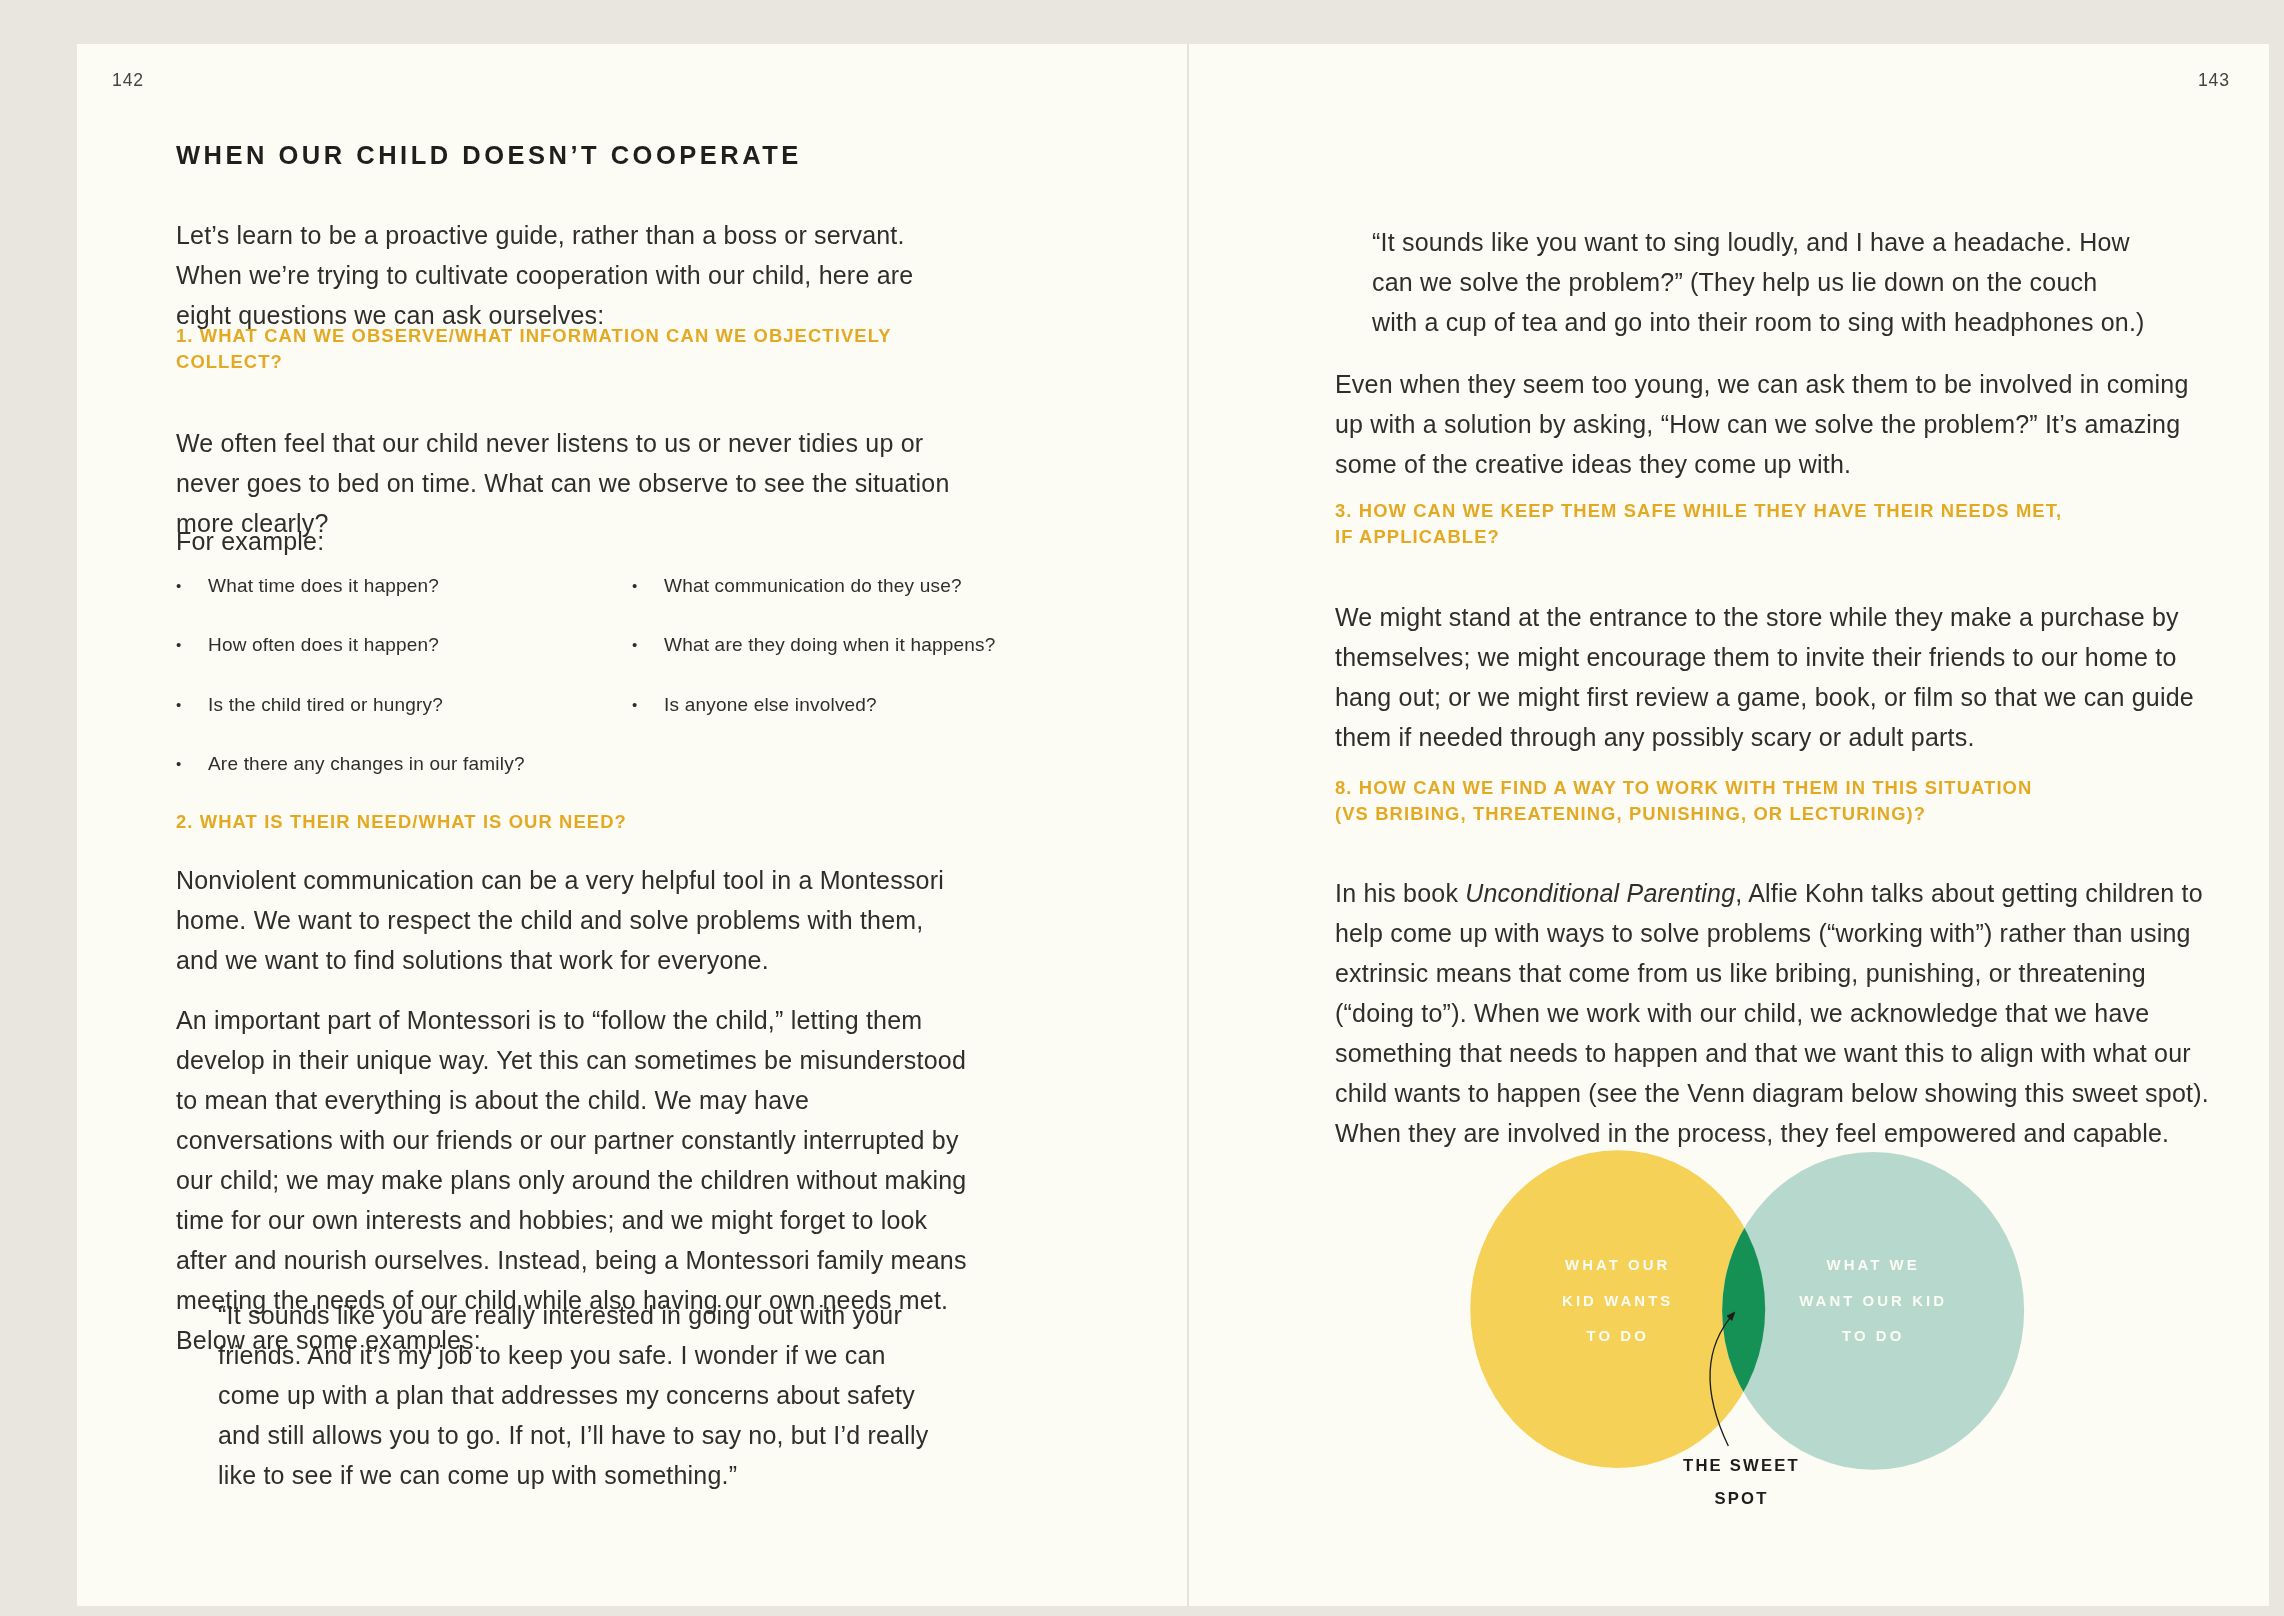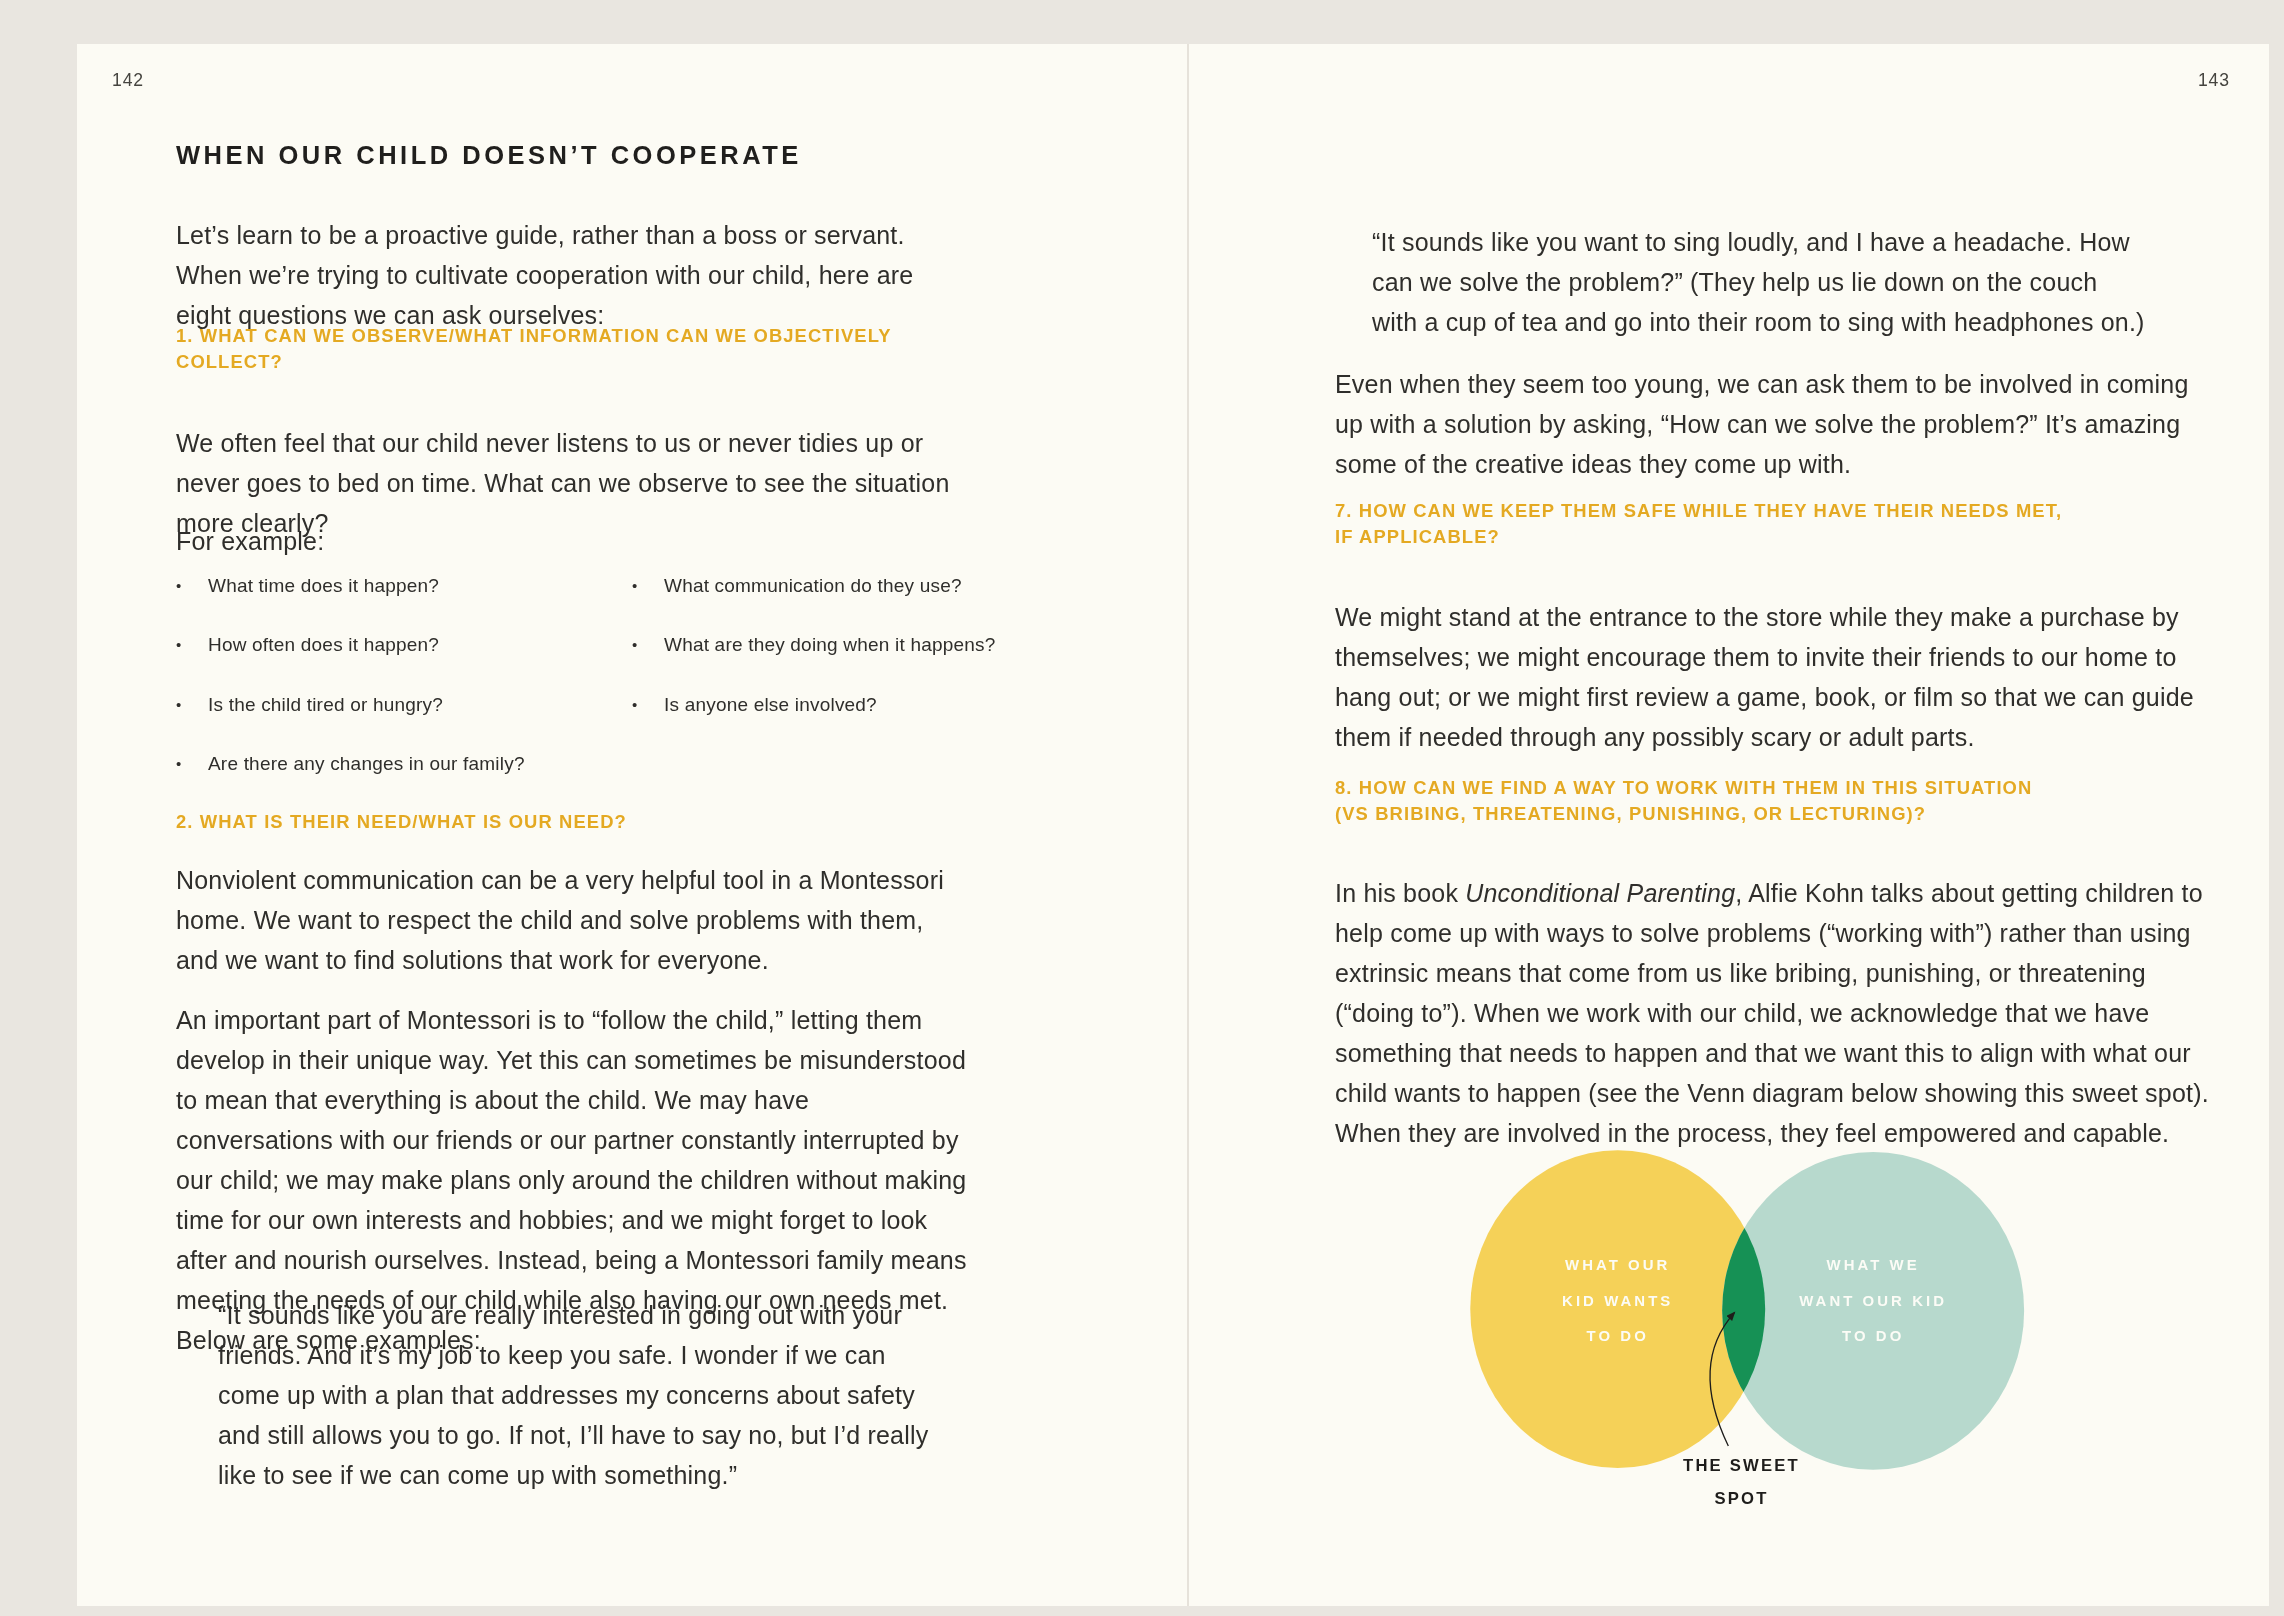--- a/index.html
+++ b/index.html
@@ -117,21 +117,21 @@
 
   <div class="gutter-line"></div>
 
   <div>
     <div class="page-number pn-right">143</div>
 
     <div class="bt" style="left:1295px;top:178px;width:773px;">“It sounds like you want to sing loudly, and I have a headache. How can we solve the problem?” (They help us lie down on the couch with a cup of tea and go into their room to sing with headphones on.)</div>
 
     <div class="bt" style="left:1258px;top:320px;width:878px;">Even when they seem too young, we can ask them to be involved in coming up with a solution by asking, “How can we solve the problem?” It’s amazing some of the creative ideas they come up with.</div>
 
-    <div class="gold-heading" style="left:1258px;top:454px;">7. HOW CAN WE KEEP THEM SAFE WHILE THEY HAVE THEIR NEEDS MET,
+    <div class="gold-heading" style="left:1258px;top:454px;">3. HOW CAN WE KEEP THEM SAFE WHILE THEY HAVE THEIR NEEDS MET,
 IF APPLICABLE?</div>
 
     <div class="bt" style="left:1258px;top:553px;width:878px;">We might stand at the entrance to the store while they make a purchase by themselves; we might encourage them to invite their friends to our home to hang out; or we might first review a game, book, or film so that we can guide them if needed through any possibly scary or adult parts.</div>
 
     <div class="gold-heading" style="left:1258px;top:731px;">8. HOW CAN WE FIND A WAY TO WORK WITH THEM IN THIS SITUATION
 (VS BRIBING, THREATENING, PUNISHING, OR LECTURING)?</div>
 
     <div class="bt" style="left:1258px;top:829px;width:878px;"><span>In his book </span><span style="font-style:italic;">Unconditional Parenting</span><span>, Alfie Kohn talks about getting children to help come up with ways to solve problems (“working with”) rather than using extrinsic means that come from us like bribing, punishing, or threatening (“doing to”). When we work with our child, we acknowledge that we have something that needs to happen and that we want this to align with what our child wants to happen (see the Venn diagram below showing this sweet spot). When they are involved in the process, they feel empowered and capable.</span></div>
 
     <div class="venn-wrap">

